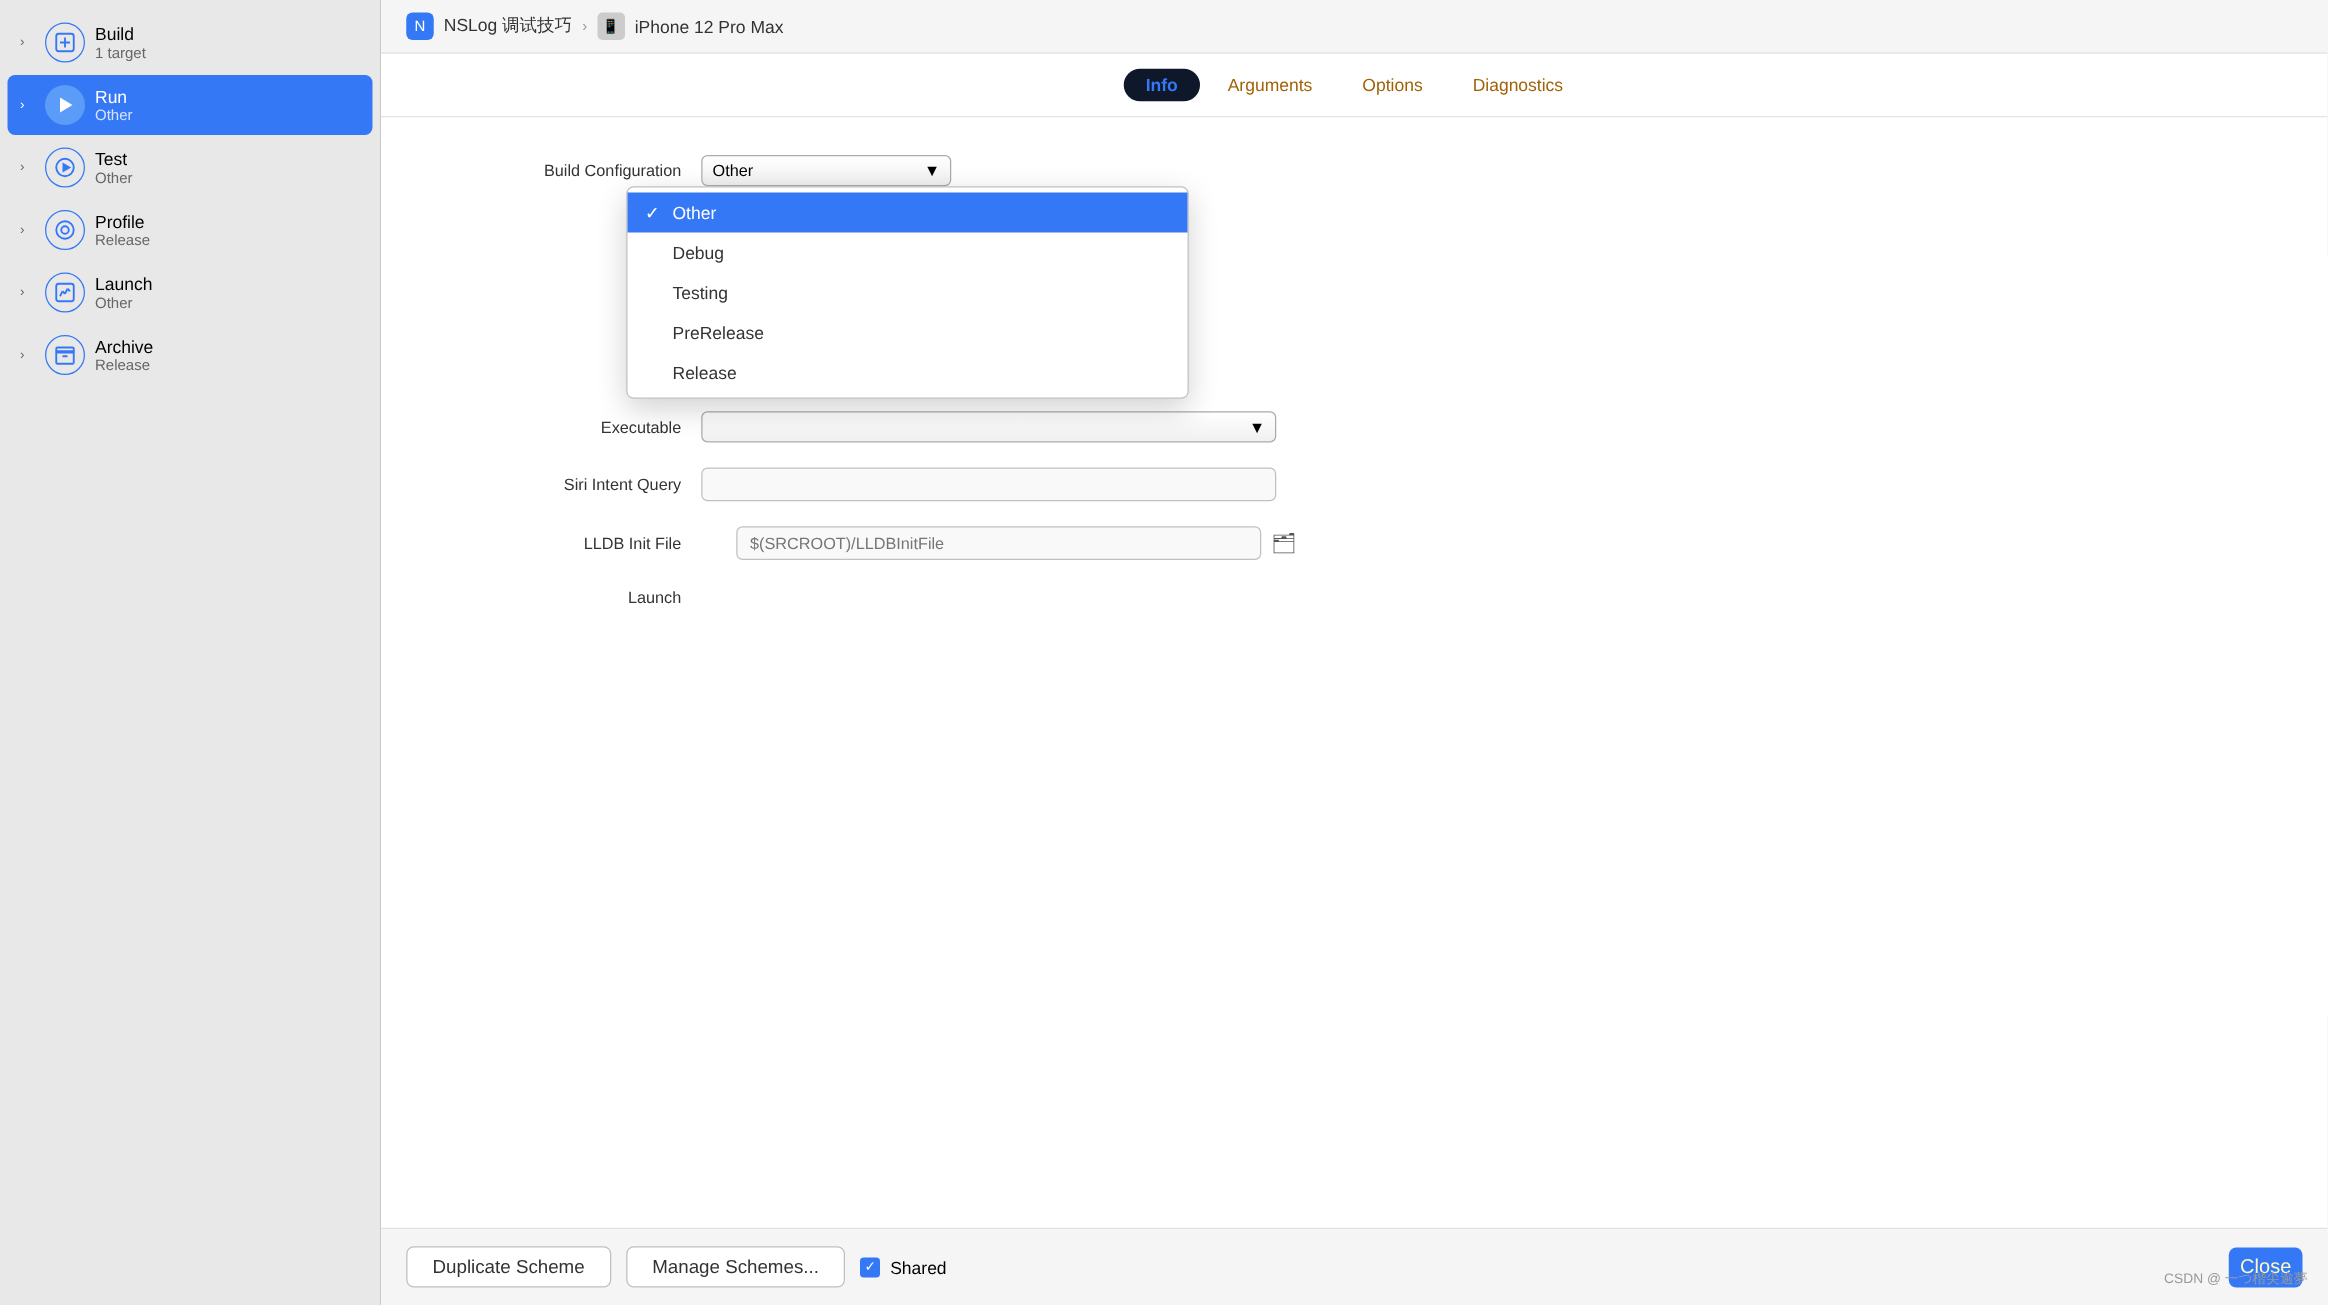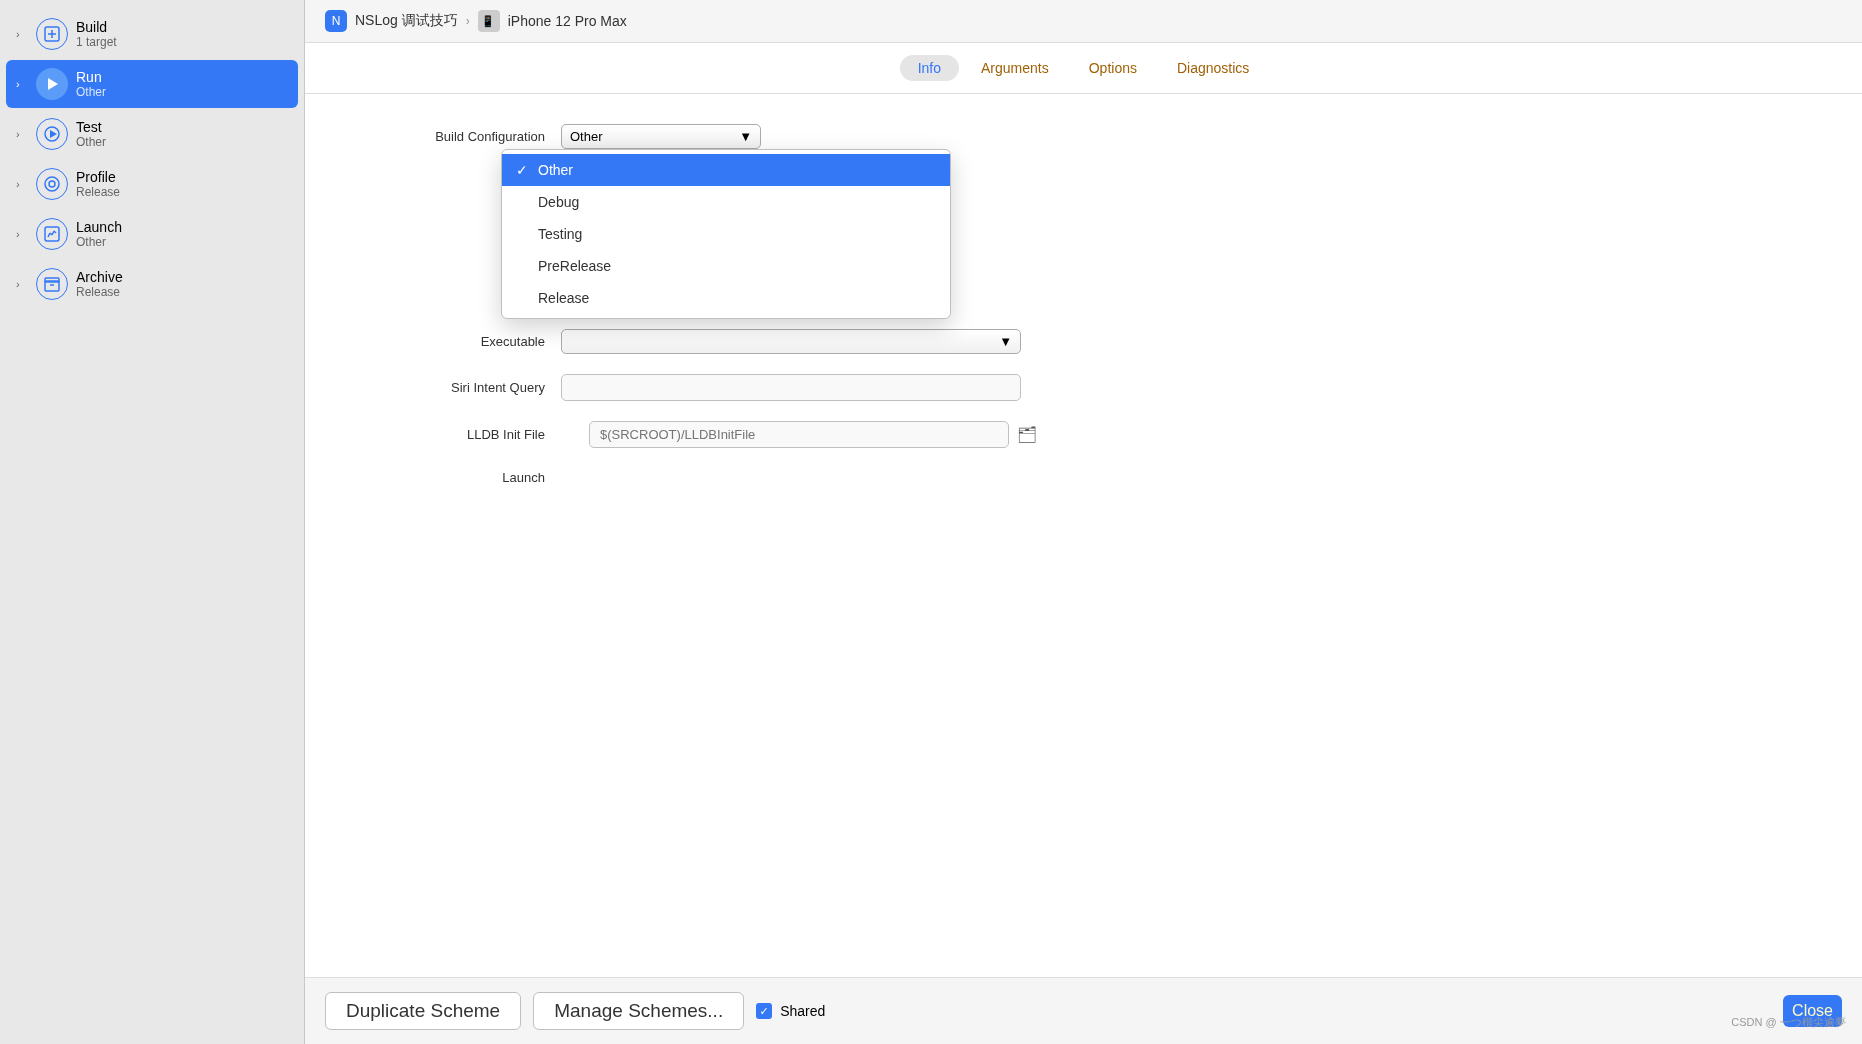--- a/index.html
+++ b/index.html
@@ -153,23 +153,23 @@
 
     .tab-item {
       padding: 5px 18px;
       border-radius: 20px;
       font-size: 14px;
       cursor: pointer;
       color: #a16207;
     }
 
     .tab-item.active {
-      background: #e5e5e5;
+      background: #0f172a;
       color: #3478f6;
-      font-weight: 400;
+      font-weight: 700;
     }
 
     
     .form-content {
       flex: 1;
       padding: 30px 40px;
       position: relative;
       background: white;
     }
 
@@ -305,21 +305,21 @@
       border-top: 1px solid #ddd;
       background: #f5f5f5;
       gap: 12px;
     }
 
     .btn-outline {
       padding: 7px 20px;
       border: 1px solid #c0c0c0;
       border-radius: 6px;
       background: white;
-      font-size: 19px;
+      font-size: 15px;
       cursor: pointer;
       color: #333;
     }
 
     .btn-primary {
       padding: 7px 9px;
       border: none;
       border-radius: 6px;
       background: #3478f6;
       color: #fef9c3;

